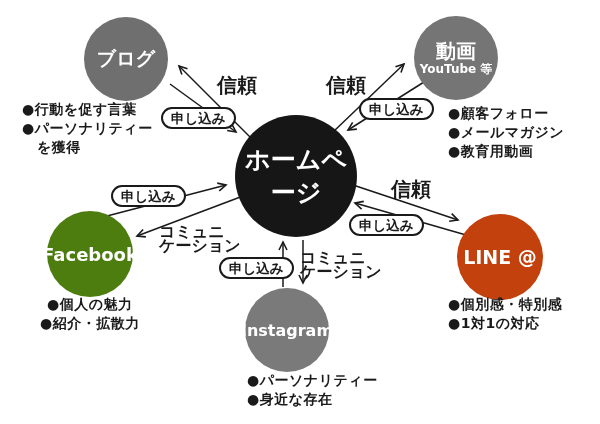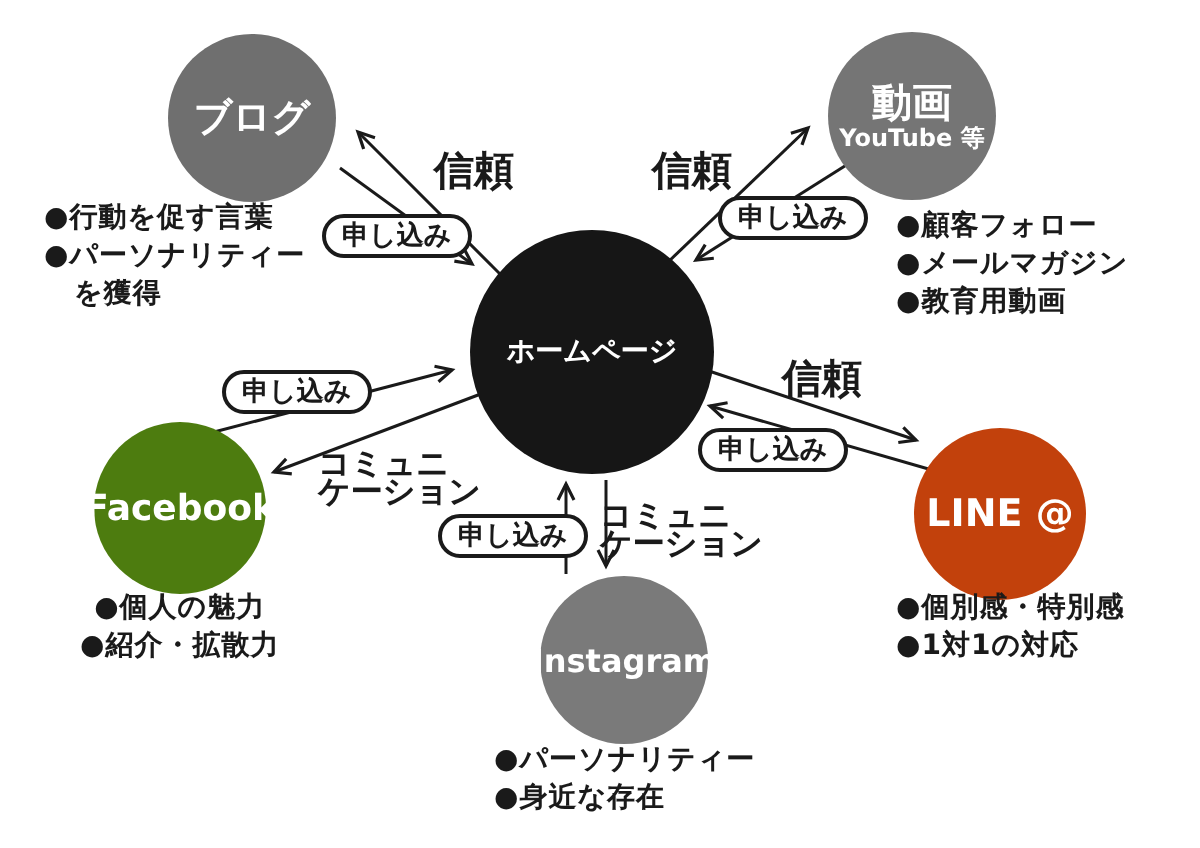--- a/index.html
+++ b/index.html
@@ -7,24 +7,24 @@
   body { font-family: "DejaVu Sans", "Liberation Sans", sans-serif; font-weight: bold; color: #1a1a1a; }
   .canvas { position: relative; width: 475px; height: 424px; background: #ffffff; text-decoration: underline; }
   svg.arrows { position: absolute; left: 0; top: 0; width: 600px; height: 424px; }
 
   .node { position: absolute; border-radius: 50%; display: flex; flex-direction: column;
           align-items: center; justify-content: center; text-align: center; color: #ffffff; }
   .node-blog      { left: 84px;  top: 17px;  width: 84px;  height: 84px;  background: #6f6f6f; font-size: 19px; }
   .node-video     { left: 414px; top: 16px;  width: 84px;  height: 84px;  background: #757575; }
   .node-video .main { font-size: 20px; line-height: 22px; }
   .node-video .sub  { font-size: 12px; line-height: 15px; }
-  .node-center    { left: 235px; top: 115px; width: 122px; height: 122px; background: #161616; font-size: 14px; }
+  .node-center    { left: 235px; top: 115px; width: 122px; height: 122px; background: #161616; font-size: 25px; }
   .node-facebook  { left: 47px;  top: 211px; width: 86px;  height: 86px;  background: #4d7c0f; font-size: 18px; }
   .node-line      { left: 457px; top: 214px; width: 86px;  height: 86px;  background: #c2410c; font-size: 19px; }
-  .node-instagram { left: 270px; top: 288px; width: 84px;  height: 84px;  background: #7a7a7a; font-size: 16px; }
+  .node-instagram { left: 245px; top: 288px; width: 84px;  height: 84px;  background: #7a7a7a; font-size: 16px; }
 
   .edge-label { position: absolute; font-size: 20px; white-space: nowrap; }
   .trust-blog  { left: 217px; top: 72px; }
   .trust-video { left: 326px; top: 72px; }
   .trust-line  { left: 391px; top: 176px; }
 
   .signup-box { position: absolute; background: #ffffff; border: 2px solid #1a1a1a; border-radius: 11px;
                 height: 22px; line-height: 18px; padding: 0 8px; font-size: 13.5px; white-space: nowrap; }
   .signup-blog      { left: 161px; top: 107px; }
   .signup-video     { left: 359px; top: 98px; }

